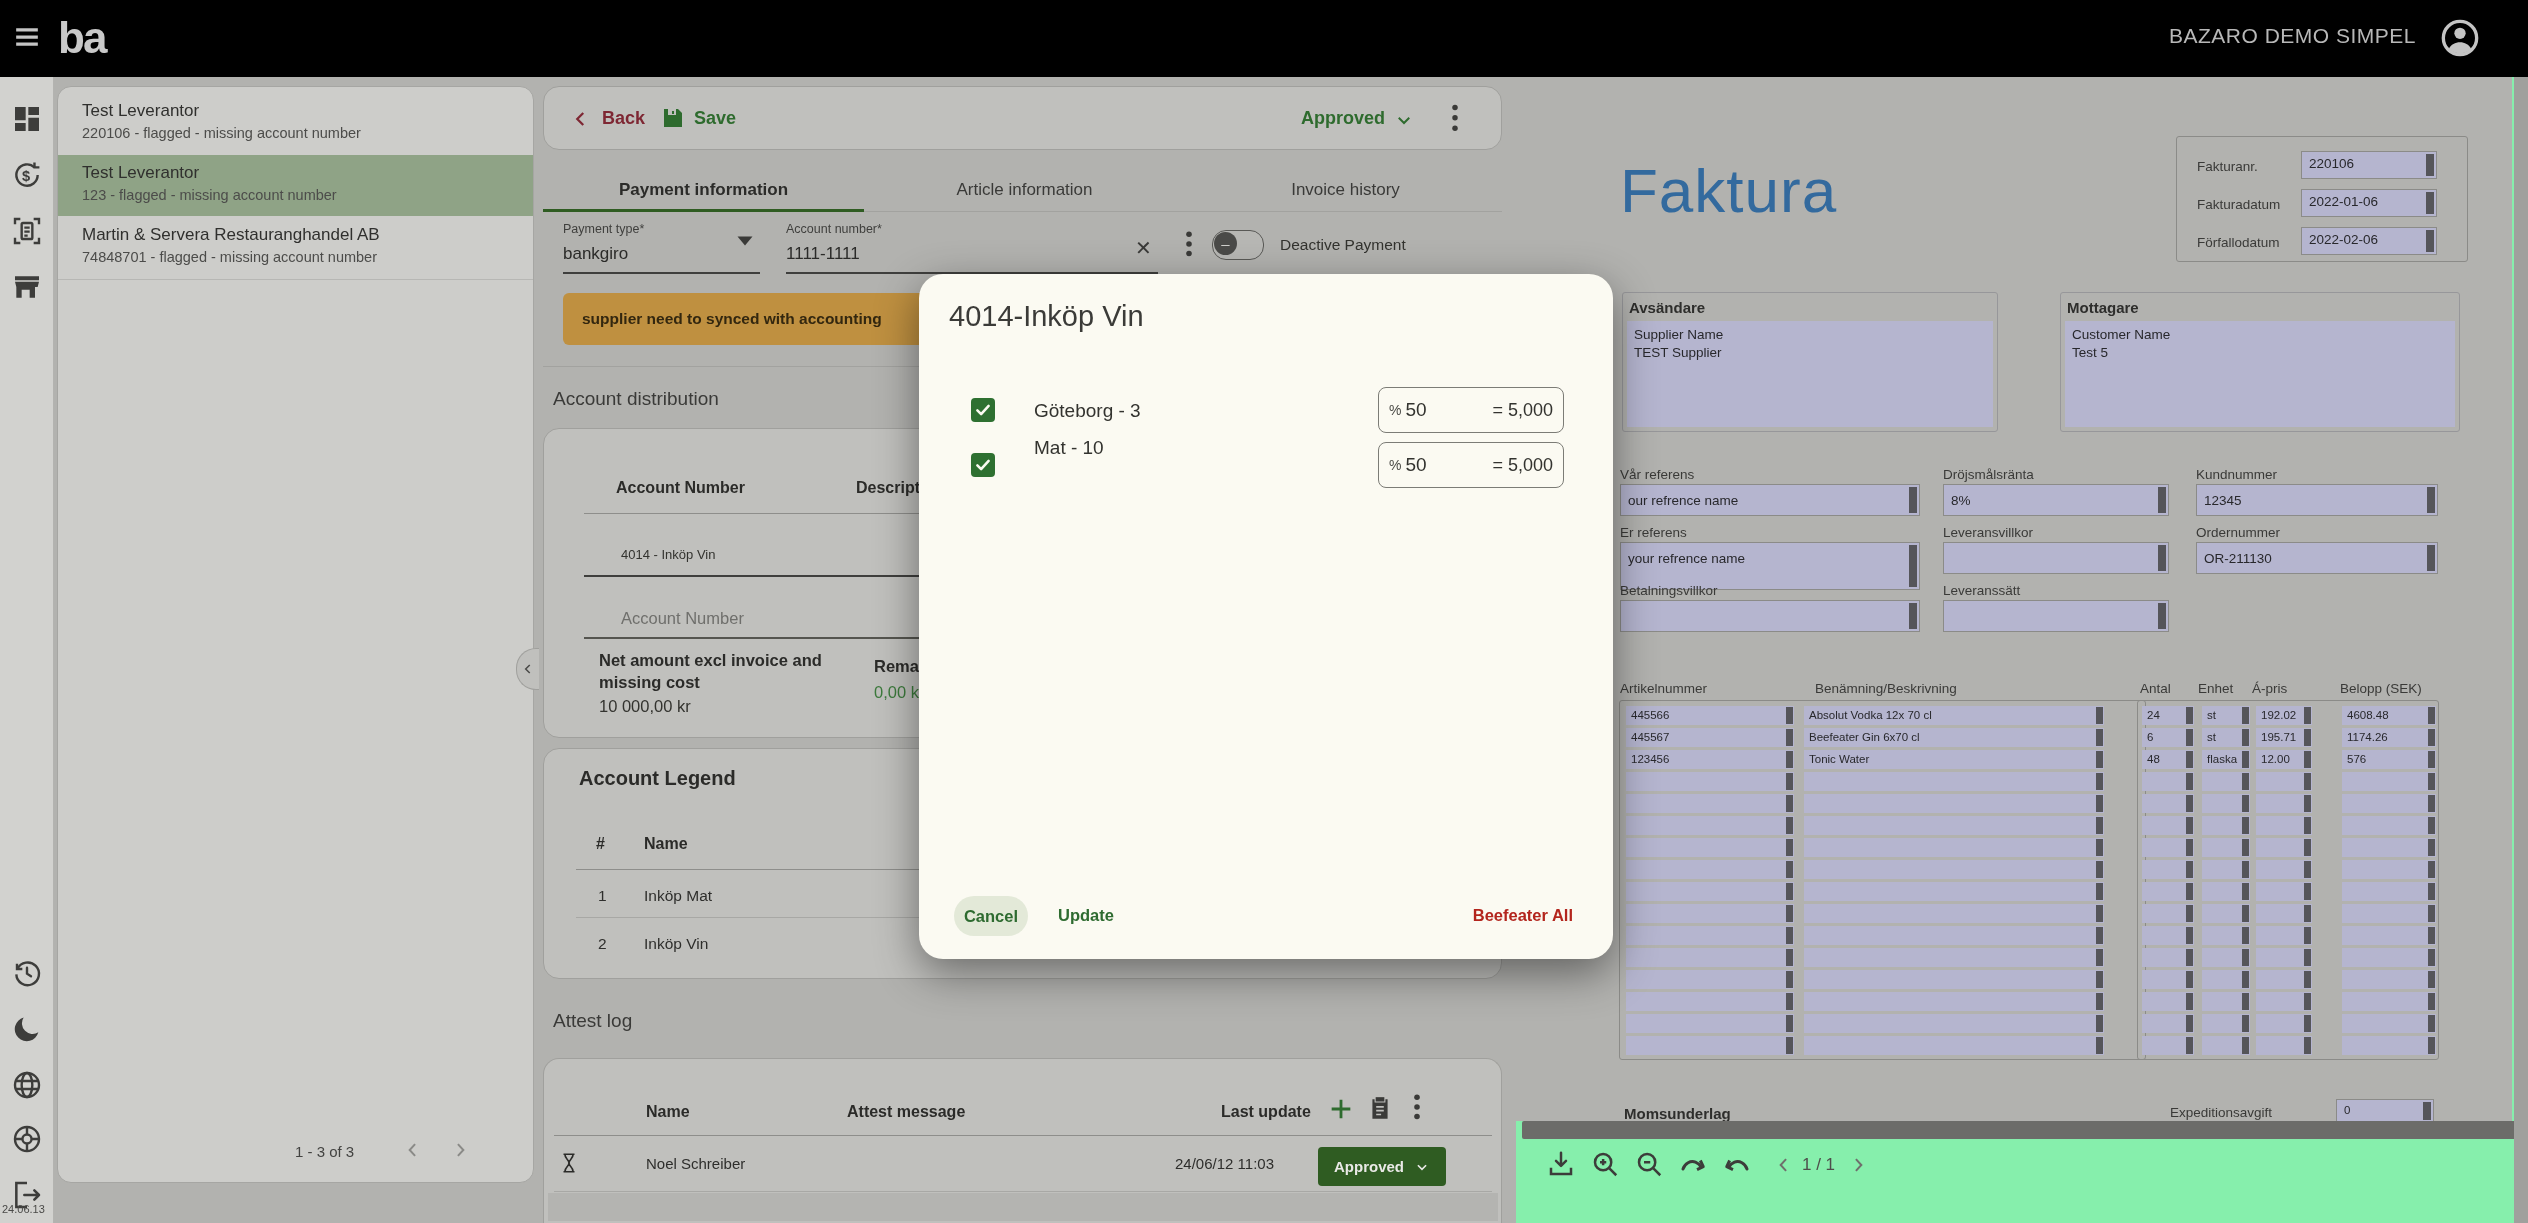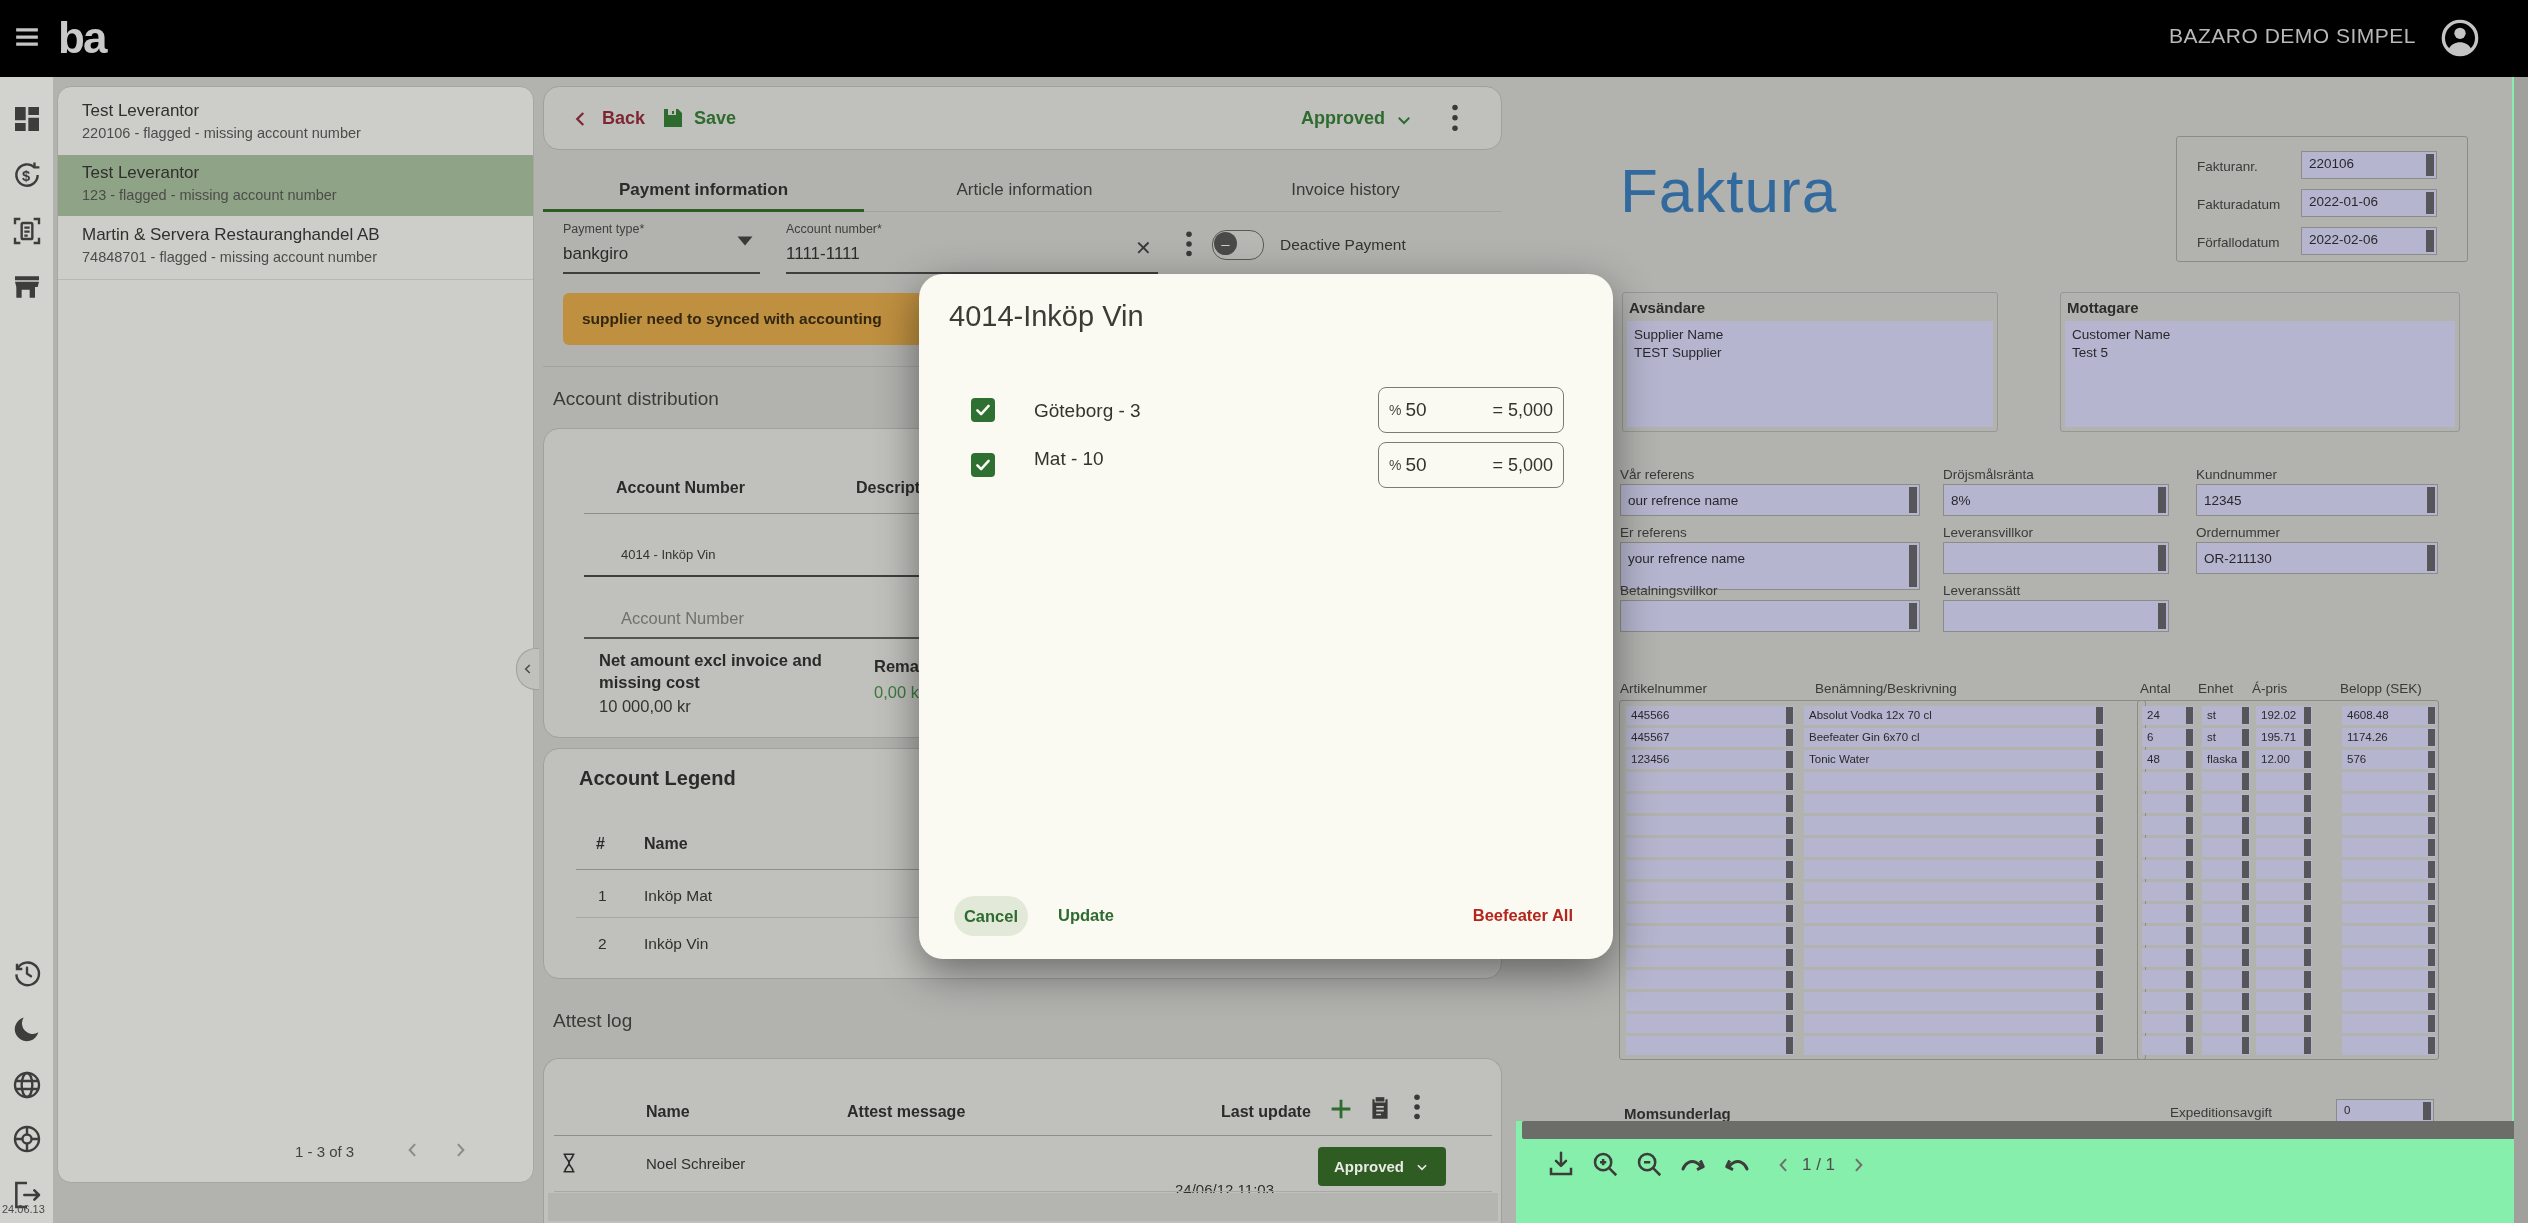--- a/index.html
+++ b/index.html
@@ -313,21 +313,21 @@
           <circle cx="4" cy="22" r="2.6"></circle>
         </svg>
     </div>
     <div class="abs" style="left:10px;top:76px;width:938px;height:1px;background:#8e8e8b;"></div>
     <div class="abs" style="left:14px;top:88px;width:22px;height:32px;color:#2b2b29;">
       <svg viewBox="0 0 24 24" width="22" height="32" fill="none" stroke="currentColor" stroke-width="1.8">
           <path d="M6 2.5h12M6 21.5h12M7.5 2.5c0 5 4.5 5.5 4.5 9.5s-4.5 4.5-4.5 9.5M16.5 2.5c0 5-4.5 5.5-4.5 9.5s4.5 4.5 4.5 9.5"></path>
         </svg>
     </div>
     <div class="abs" style="left:102px;top:96px;font-size:15px;">Noel Schreiber</div>
-    <div class="abs" style="left:631px;top:96px;font-size:15px;margin-top:26px;">24/06/12 11:03</div>
+    <div class="abs" style="left:631px;top:96px;font-size:15px;">24/06/12 11:03</div>
     <div class="abs" style="left:10px;top:132px;width:938px;height:1px;background:#a8a8a5;"></div>
     <div class="abs" style="left:4px;top:134px;width:950px;height:28px;background:#b4b4b1;"></div>
   </div>
   <div class="apprbtn">
     <span>Approved</span>
     <svg viewBox="0 0 24 24" width="16" height="14" fill="none" stroke="currentColor" stroke-width="2.8">
         <path d="m5 9 7 7 7-7"></path>
       </svg>
   </div>
 
@@ -619,21 +619,21 @@
       <span class="pc">%</span>
       <span class="pv">50</span>
       <span class="amt">= 5,000</span>
     </div>
 
     <div class="chk" style="left:52px;top:179px;">
       <svg viewBox="0 0 24 24" width="18" height="18" fill="none" stroke="#fbfaf2" stroke-width="3.4" stroke-linecap="round" stroke-linejoin="round">
           <path d="m4.5 12.5 5 5 10-11"></path>
         </svg>
     </div>
-    <div class="mrowlabel" style="left:115px;top:174px;">Mat - 10</div>
+    <div class="mrowlabel" style="left:115px;top:163px;">Mat - 10</div>
     <div class="minput" style="top:168px;">
       <span class="pc">%</span>
       <span class="pv">50</span>
       <span class="amt">= 5,000</span>
     </div>
 
     <div class="cancelpill">Cancel</div>
     <div class="updatebtn">Update</div>
     <div class="unselbtn">Beefeater All</div>
   </div>

